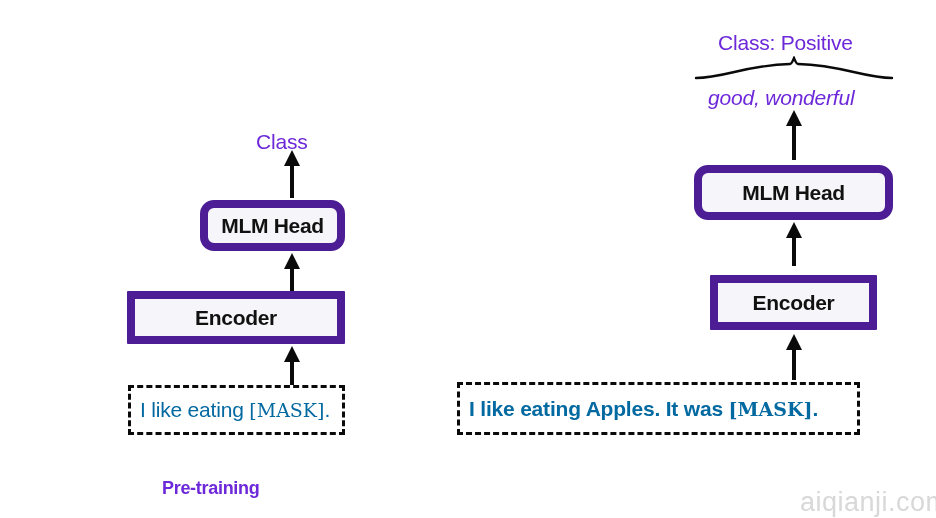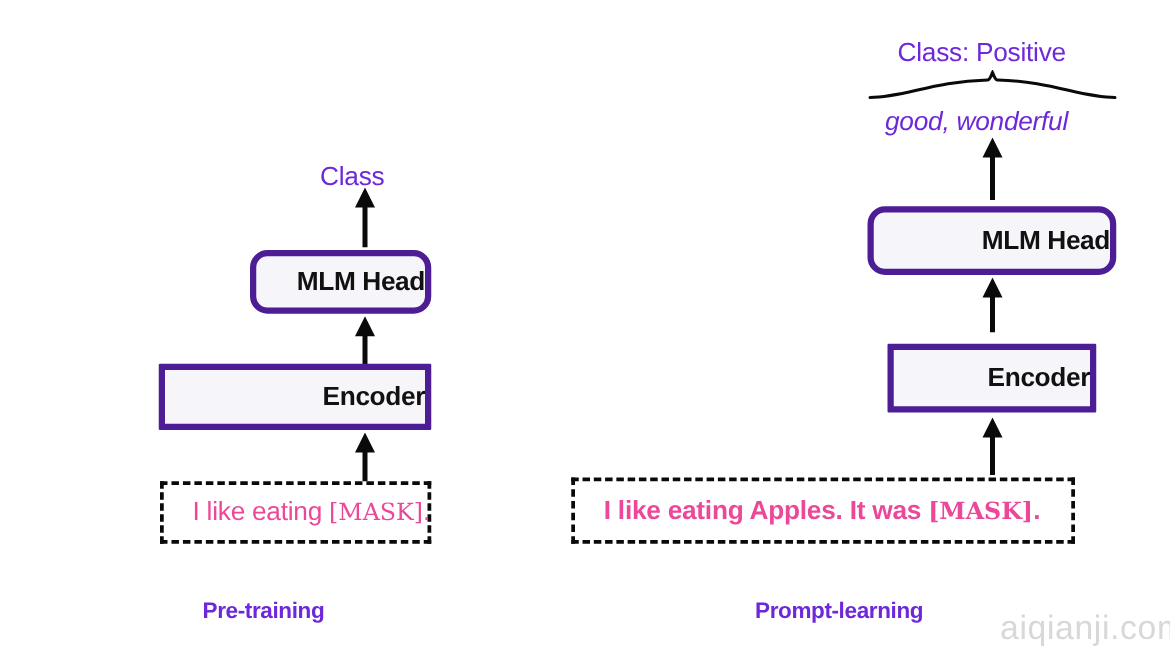--- a/index.html
+++ b/index.html
@@ -31,25 +31,25 @@
   .txt-caption {
     font-size: 18px;
     font-weight: bold;
     letter-spacing: -0.3px;
   }
 
   
   .box {
     position: absolute;
     background: #f5f5fa;
-    border: 5px solid #4c1d95;
+    border: 8px solid #4c1d95;
     box-sizing: border-box;
     display: flex;
     align-items: center;
-    justify-content: flex-end;
+    justify-content: center;
   }
   .box.rounded { border-radius: 14px; }
   .box.sharp   { border-radius: 1px; }
   .box-label {
     font-size: 21px;
     font-weight: bold;
     letter-spacing: -0.3px;
     color: #111111;
   }
 
@@ -57,23 +57,23 @@
   .inputbox {
     position: absolute;
     background: #ffffff;
     border: 3px dashed #0a0a0a;
     box-sizing: border-box;
     display: flex;
     align-items: center;
   }
   .inputbox .sent {
     font-size: 21px;
-    padding-left: 23px;
+    padding-left: 9px;
     letter-spacing: -0.2px;
-    color: #ec4899;
+    color: #0369a1;
     white-space: nowrap;
     text-align: right;
   }
   .mask {
     font-family: "DejaVu Serif", serif;
     font-size: 19px;
     letter-spacing: 0px;
   }
 
   
@@ -157,17 +157,16 @@
 
   <svg class="arrow" style="left:783px; top:334px;" width="22" height="46" viewBox="0 0 22 46">
     <line x1="11" y1="46" x2="11" y2="12" stroke="#0a0a0a" stroke-width="4"></line>
     <polygon points="11,0 3,16 19,16" fill="#0a0a0a"></polygon>
   </svg>
 
   <div class="inputbox" style="left:457px; top:382px; width:403px; height:53px;font-weight:bold;">
     <span class="sent"><span>I like eating Apples. It was </span><span class="mask">[MASK]</span><span>.</span></span>
   </div>
 
-  <div class="txt txt-caption" style="left:604px; top:479px;">Prompt-learning</div>
 
   <div class="watermark" style="left:800px; top:487px;">aiqianji.com</div>
 
 </div>
 
 </body></html>

